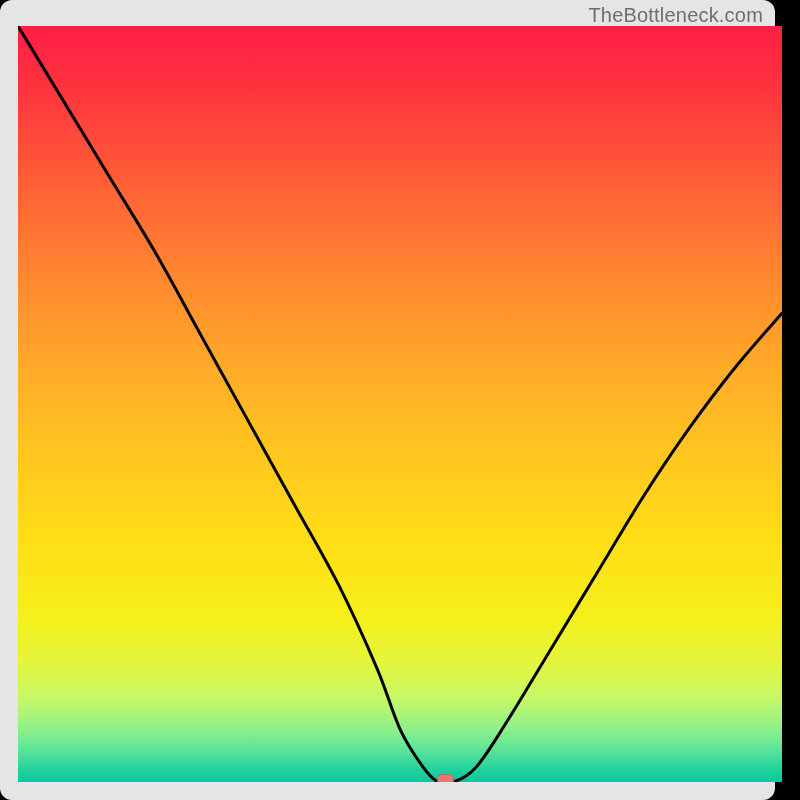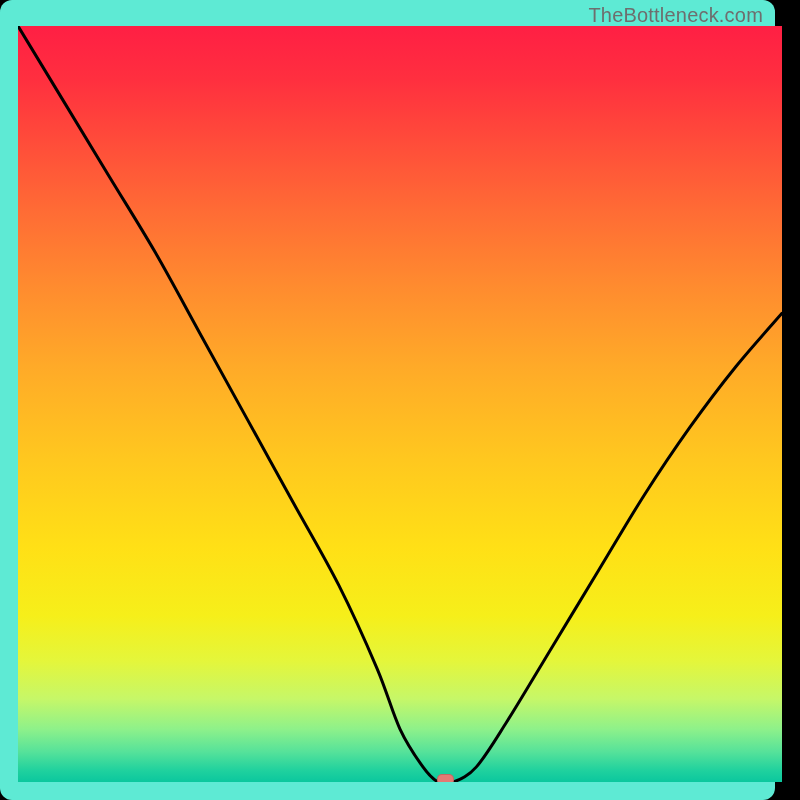--- a/index.html
+++ b/index.html
@@ -8,21 +8,21 @@
     width: 800px;
     height: 800px;
     background: #000;
     font-family: Arial, Helvetica, sans-serif;
     overflow: hidden;
   }
   .frame {
     position: relative;
     width: 775px;
     height: 800px;
-    background: #5eead4;
+    background: #e5e5e5;
     border-radius: 12px;
   }
   .watermark {
     position: absolute;
     top: 4px;
     right: 12px;
     color: #6e6e6e;
     font-size: 20px;
     font-weight: 500;
     letter-spacing: 0.2px;

